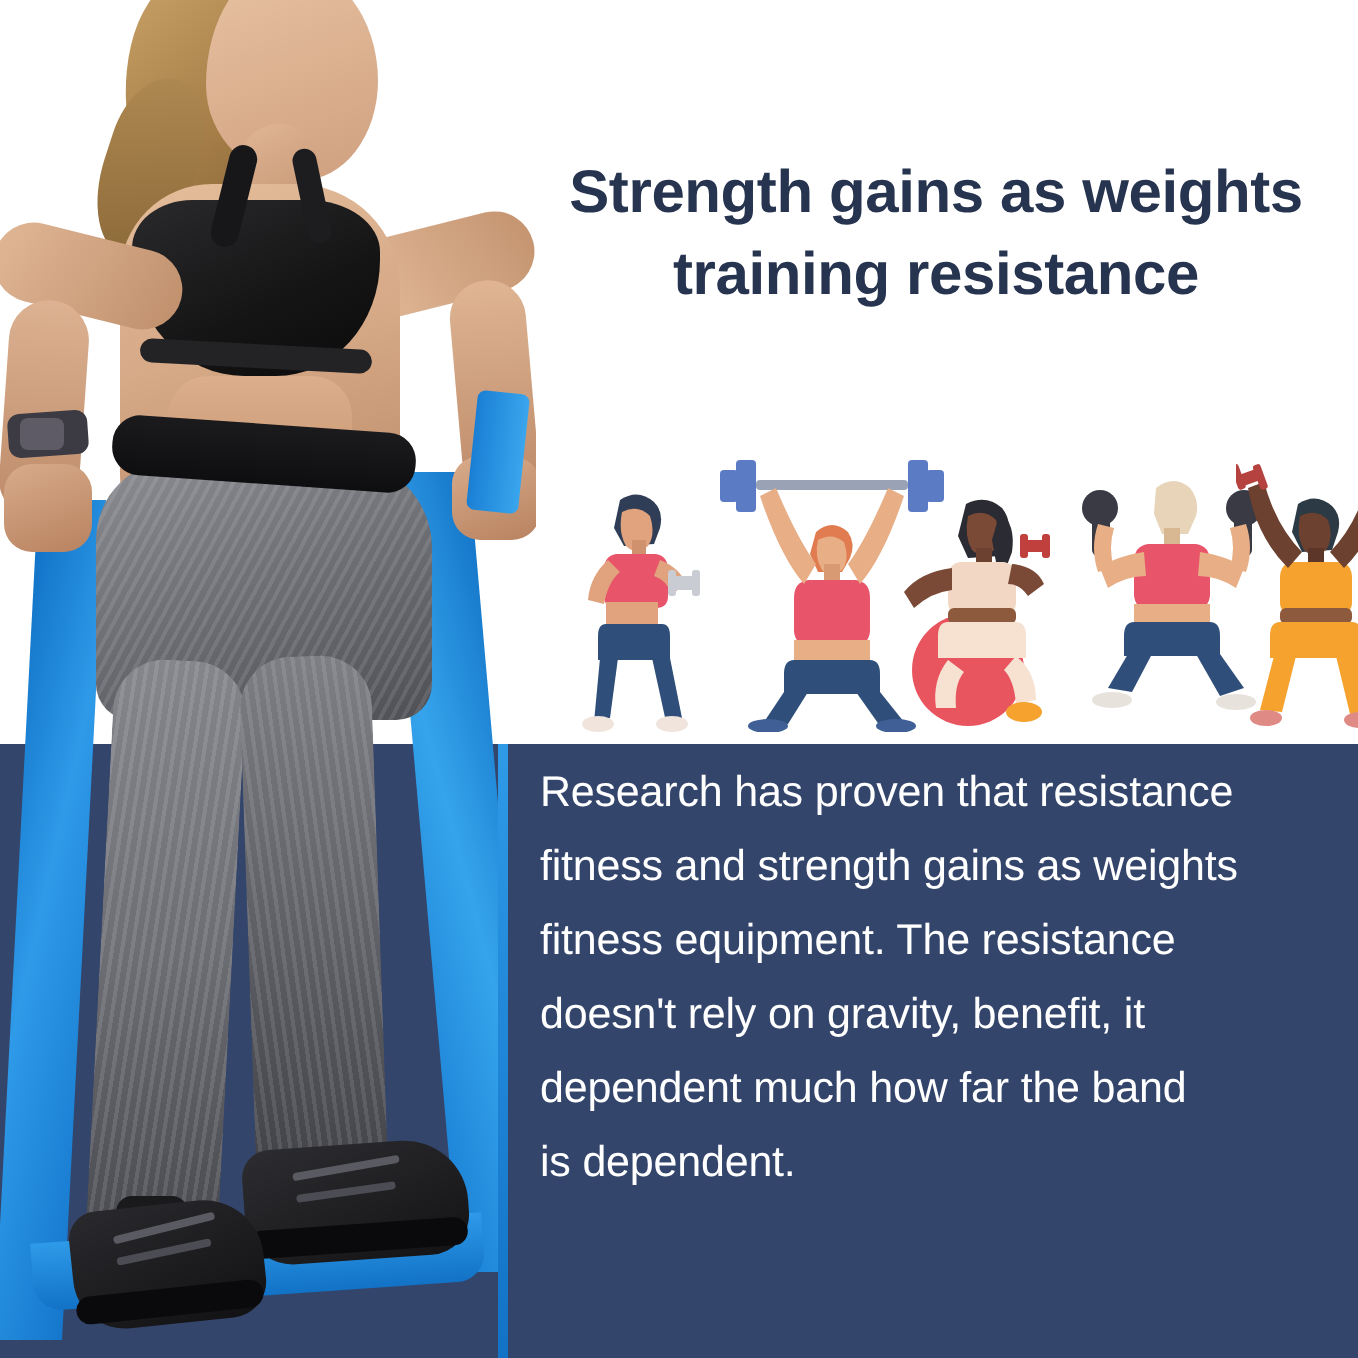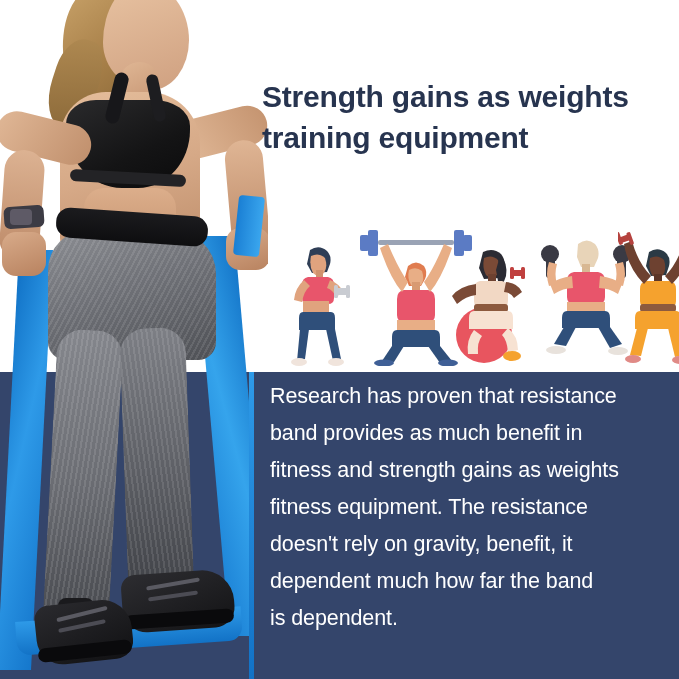--- a/index.html
+++ b/index.html
@@ -183,20 +183,21 @@
   }
   .band-grip{
     position:absolute;left:236px;top:196px;width:26px;height:60px;
     background:linear-gradient(90deg,#1a7fd4,#3aa6ee);
     transform:rotate(6deg);border-radius:4px;
   }
 
   
   .headline{
     position:absolute;left:262px;top:76px;width:412px;
+    text-align:center;
     color:#27344f;
     font-size:30px;
     font-weight:bold;
     line-height:1.38;
     letter-spacing:-.2px;
   }
 
   
   .illus{
     position:absolute;left:268px;top:210px;width:411px;height:166px;
@@ -271,21 +272,21 @@
     <div class="ph-lace-r"></div>
     <div class="ph-lace-r2"></div>
     <div class="ph-shoe-l"></div>
     <div class="ph-shoe-l-sole"></div>
     <div class="ph-lace-l"></div>
     <div class="ph-lace-l2"></div>
   </div>
 
   <div class="headline">
     <div>Strength gains as weights</div>
-    <div>training equipment</div>
+    <div>training resistance</div>
   </div>
 
   <div class="illus">
 
     <svg class="fig" style="left:16px;top:34px;" width="66" height="122" viewBox="0 0 66 122">
       <path d="M26 6 q9-6 17 1 q5 5 3 13 l-3 8 -15 1 -5-9 z" fill="#2f3e56"></path>
       <path d="M27 12 q8-4 14 2 q3 9-1 15 q-6 5-11 0 q-4-7-2-17z" fill="#e0a37e"></path>
       <rect x="32" y="26" width="7" height="8" fill="#d0926e"></rect>
       <path d="M24 33 h20 q6 1 6 8 v13 q0 6-6 6 h-20 q-6 0-6-6 v-13 q0-7 6-8z" fill="#e8556b"></path>
       <rect x="19" y="57" width="26" height="12" fill="#e0a37e"></rect>
@@ -389,21 +390,20 @@
       <path d="M50 98 l11 0 l7 27 l-11 2z" fill="#f5a22e"></path>
       <ellipse cx="15" cy="129" rx="8" ry="4" fill="#e08a86"></ellipse>
       <ellipse cx="62" cy="130" rx="8" ry="4" fill="#e08a86"></ellipse>
     </svg>
   </div>
 
   <div class="panel">
     <div class="panel-accent"></div>
     <div class="panel-text">
       <div>Research has proven that resistance</div>
-      <div>band provides as much benefit in</div>
       <div>fitness and strength gains as weights</div>
       <div>fitness equipment. The resistance</div>
       <div>doesn't rely on gravity, benefit, it</div>
       <div>dependent much how far the band</div>
       <div>is dependent.</div>
     </div>
   </div>
 
 </div>
 

